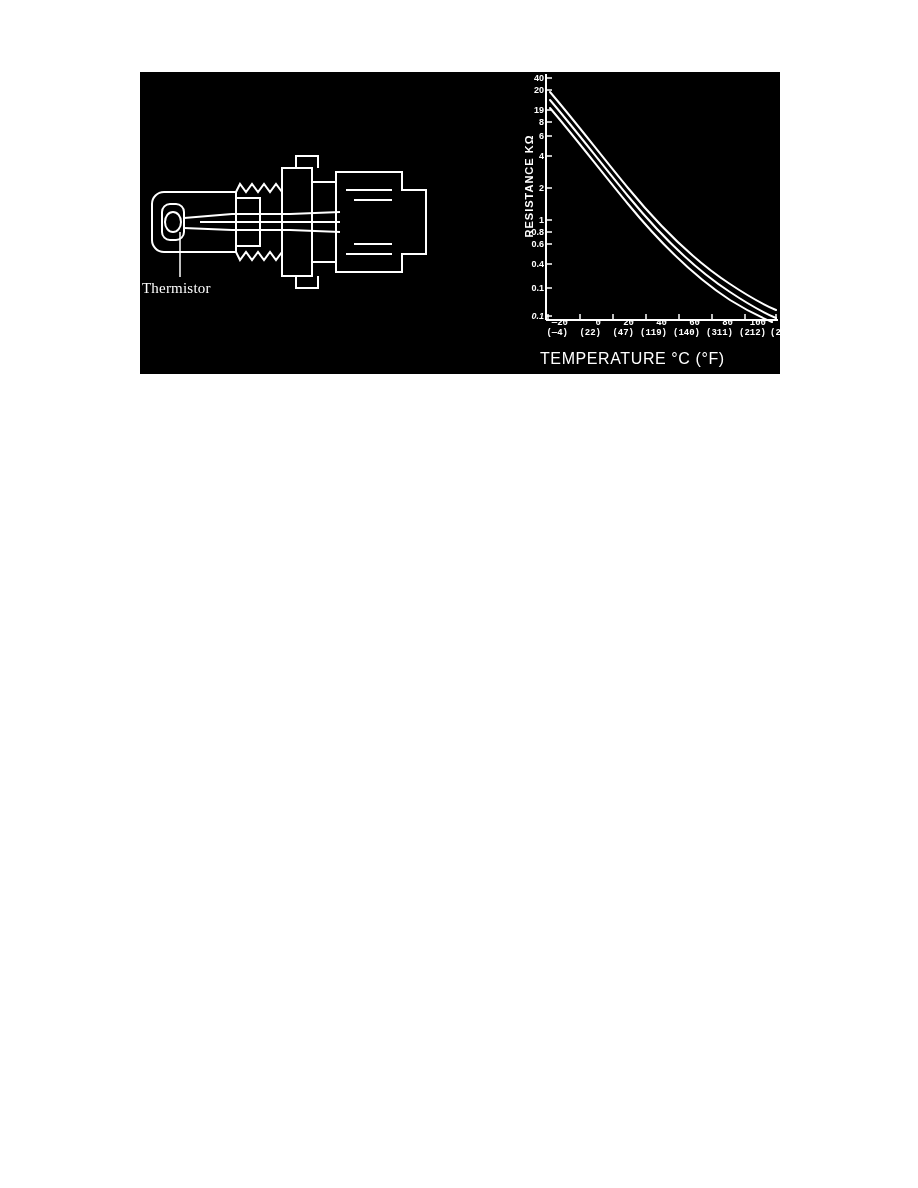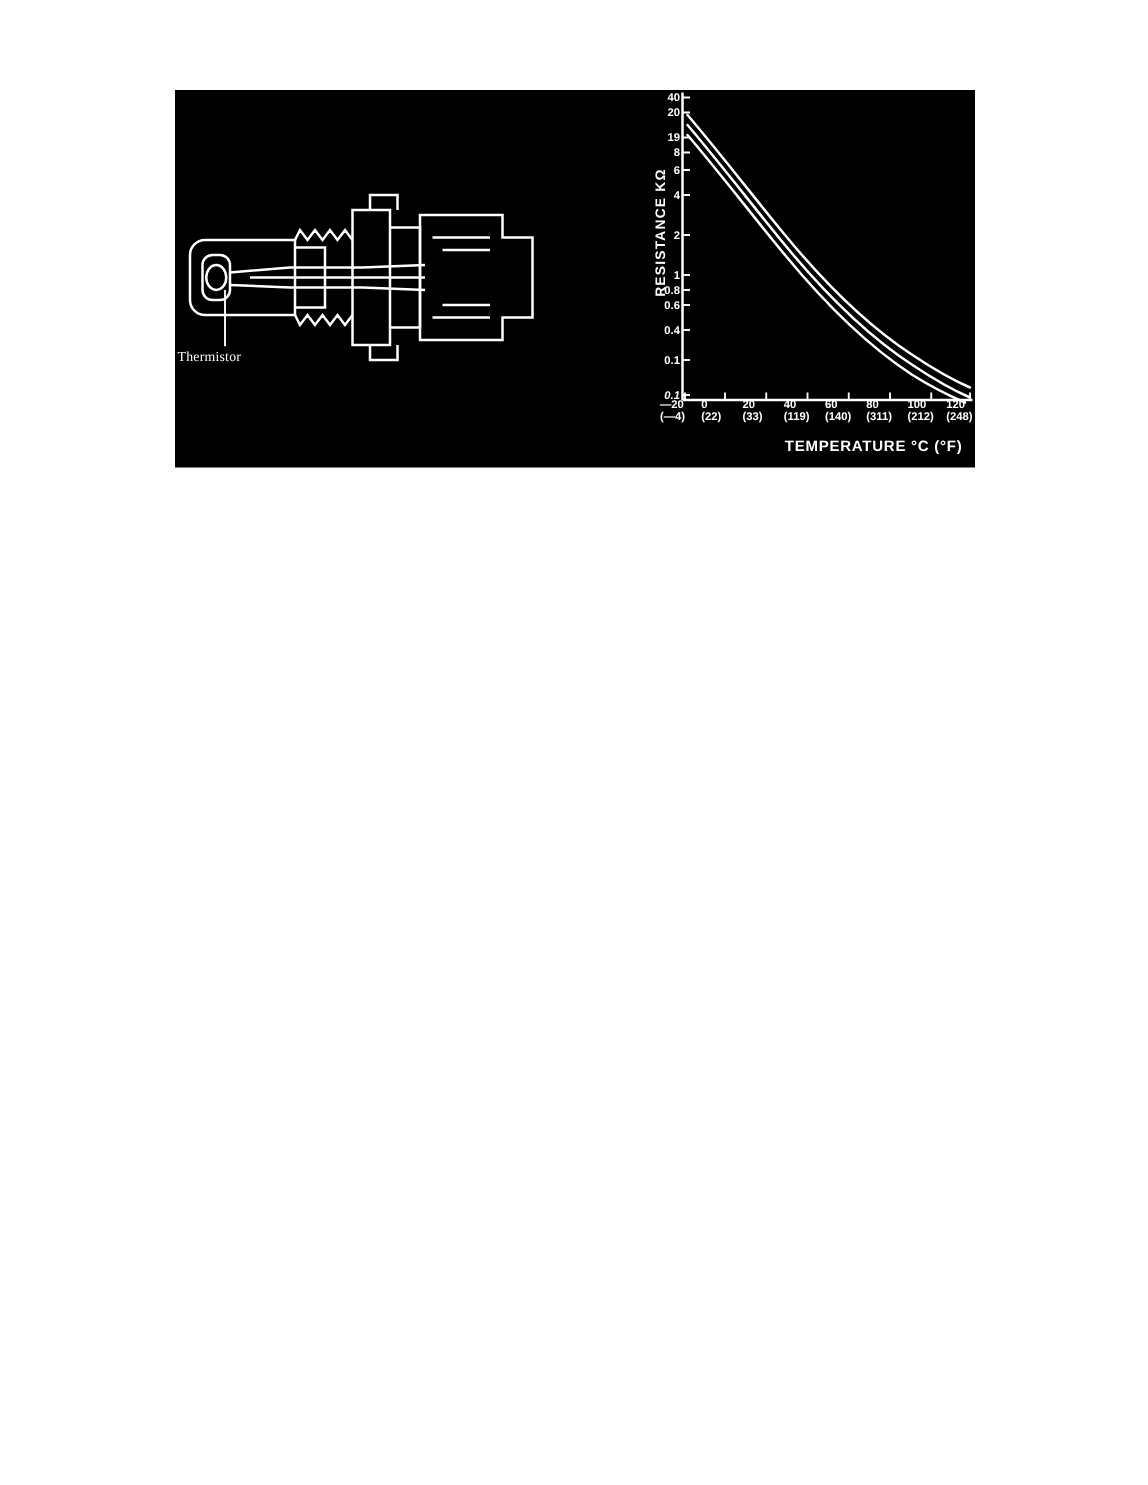--- a/index.html
+++ b/index.html
@@ -31,21 +31,21 @@
     top: 0px;
     width: 360px;
     height: 302px;
   }
   #thermistor-label {
     position: absolute;
     left: 2px;
     top: 208px;
     width: 160px;
     color: #ffffff;
-    font-size: 11px;
+    font-size: 15px;
     font-family: "Liberation Serif", serif;
     letter-spacing: 0.2px;
     white-space: nowrap;
   }
 
   
   #graph-area {
     position: absolute;
     left: 360px;
     top: 0px;
@@ -63,24 +63,24 @@
     font-size: 11px;
     font-weight: bold;
     letter-spacing: 1px;
     white-space: nowrap;
   }
   #x-axis-title {
     position: absolute;
     left: 40px;
     top: 278px;
     width: 230px;
-    text-align: right;
-    color: #ffffff;
-    font-size: 12px;
-    font-weight: bold;
+    text-align: left;
+    color: #ffffff;
+    font-size: 16px;
+    font-weight: normal;
     letter-spacing: 0.6px;
     white-space: nowrap;
   }
   .ytick {
     position: absolute;
     right: 0;
     width: 26px;
     text-align: right;
     color: #ffffff;
     font-size: 9px;
@@ -97,25 +97,26 @@
   #xtick-host {
     position: absolute;
     left: 44px;
     top: 246px;
     width: 236px;
     height: 40px;
   }
   .xtick {
     position: absolute;
     width: 40px;
-    text-align: left;
+    text-align: right;
     color: #ffffff;
     font-size: 9px;
     font-weight: bold;
     line-height: 10px;
+    font-family: Liberation Mono, monospace;
   }
   .xtick .c { display: block; }
   .xtick .f { display: block; }
 </style>
 </head>
 <body>
 
 <div id="figure-panel">
 
   <div id="sensor-drawing">
@@ -223,21 +224,21 @@
       <div class="xtick" style="left:-16px;">
         <span class="c">—20</span>
         <span class="f">(—4)</span>
       </div>
       <div class="xtick" style="left:17px;">
         <span class="c">0</span>
         <span class="f">(22)</span>
       </div>
       <div class="xtick" style="left:50px;">
         <span class="c">20</span>
-        <span class="f">(33)</span>
+        <span class="f">(47)</span>
       </div>
       <div class="xtick" style="left:83px;">
         <span class="c">40</span>
         <span class="f">(119)</span>
       </div>
       <div class="xtick" style="left:116px;">
         <span class="c">60</span>
         <span class="f">(140)</span>
       </div>
       <div class="xtick" style="left:149px;">

